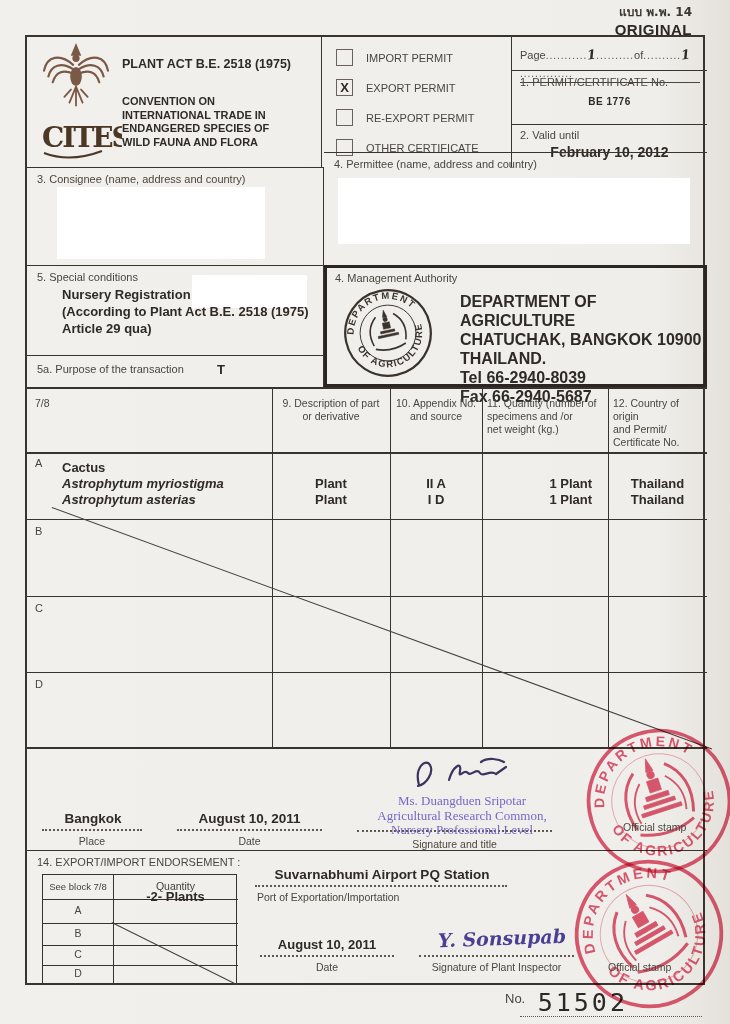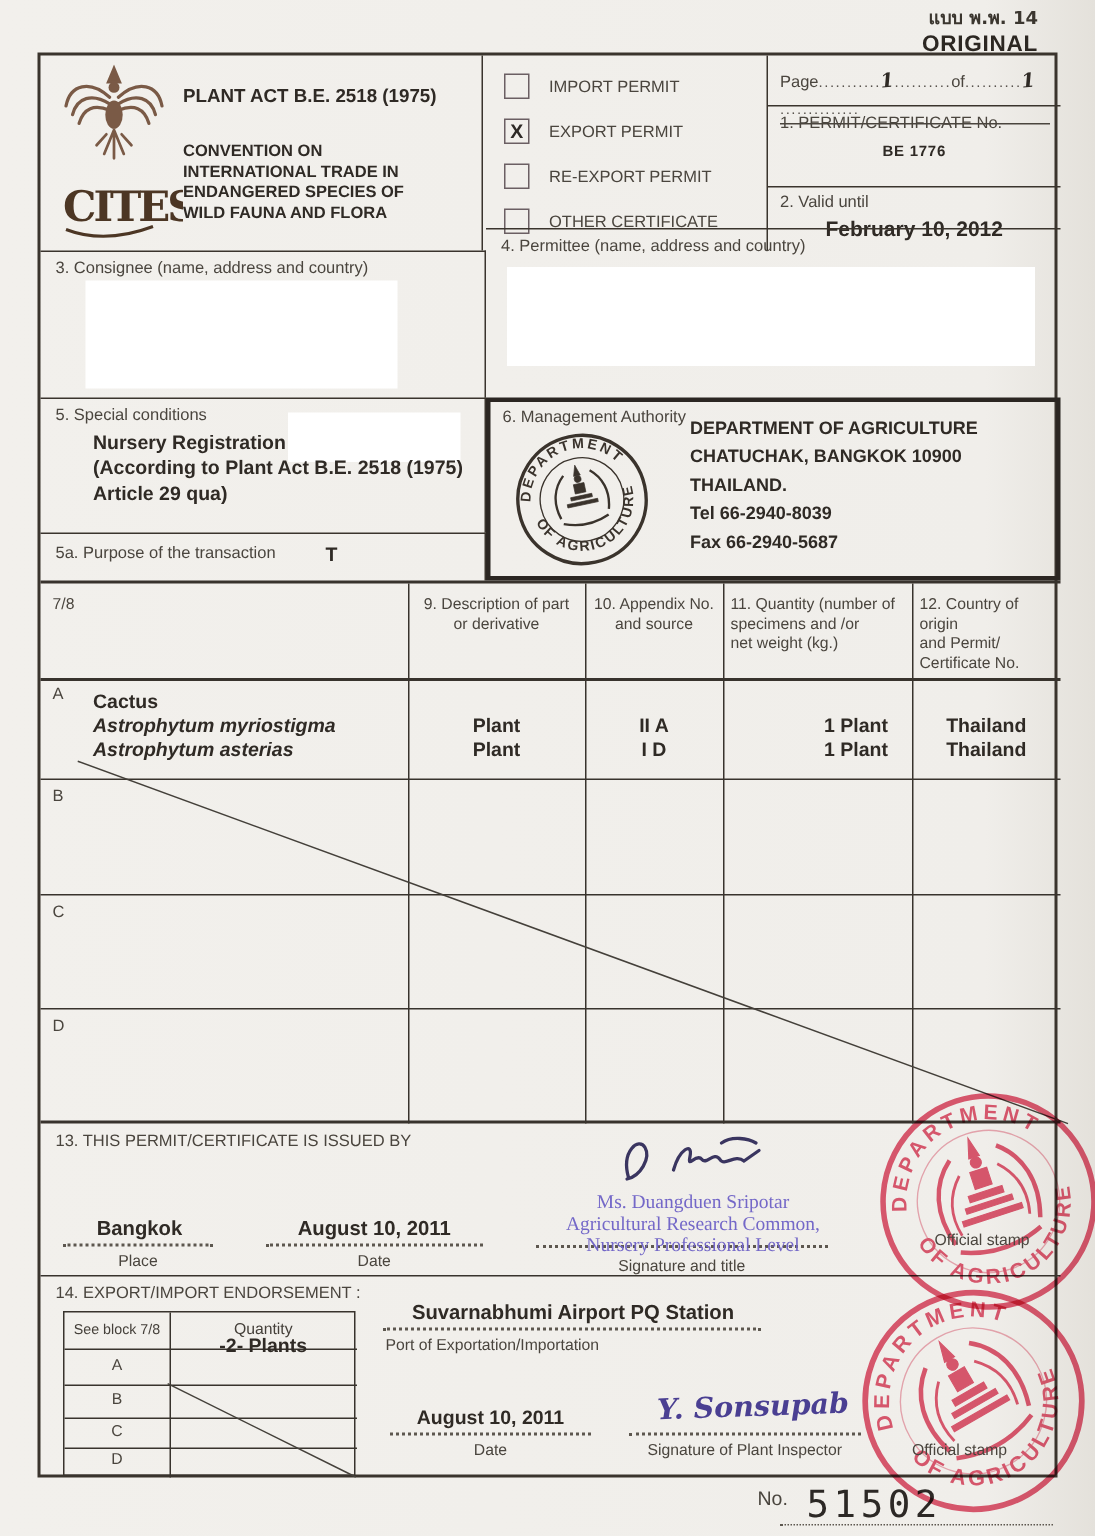--- a/index.html
+++ b/index.html
@@ -161,41 +161,41 @@
         <div>Nursery Registration</div>
         <div>(According to Plant Act B.E. 2518 (1975)</div>
         <div>Article 29 qua)</div>
       </div>
     </div>
     <div class="abs" style="left:0; top:318px; width:297px; height:32px; border-top:1px solid #3a342d; border-right:1px solid #3a342d;">
       <span class="lbl" style="position:absolute; left:10px; top:7px;">5a. Purpose of the transaction</span>
       <span class="bold" style="position:absolute; left:190px; top:6px; font-size:13px;">T</span>
     </div>
     <div class="abs" style="left:297px; top:228px; width:383px; height:122px; border:3px solid #2b2622;">
-      <div class="lbl" style="margin:4px 0 0 8px;">6. Management Authority</div>
+      <div class="lbl" style="margin:4px 0 0 8px;">4. Management Authority</div>
       <svg class="abs" style="left:16px; top:20px;" width="90" height="90" viewBox="0 0 200 200">
         <g fill="none" stroke="#3a332c" transform="rotate(-12 100 100)">
           <circle cx="100" cy="100" r="95" stroke-width="5"></circle>
           <circle cx="100" cy="100" r="62" stroke-width="2"></circle>
           <path id="bwTop" d="M 24,100 A 76,76 0 0 1 176,100" stroke="none"></path>
           <path id="bwBot" d="M 24,100 A 76,76 0 0 0 176,100" stroke="none"></path>
           <text font-size="21" font-weight="bold" fill="#3a332c" stroke="none" letter-spacing="4" font-family="Liberation Sans, sans-serif">
             <textPath href="#bwTop" startOffset="5%">DEPARTMENT</textPath>
           </text>
           <text font-size="21" font-weight="bold" fill="#3a332c" stroke="none" letter-spacing="3" font-family="Liberation Sans, sans-serif">
             <textPath href="#bwBot" startOffset="8%">OF AGRICULTURE</textPath>
           </text>
           <path d="M100,48 L95,64 L105,64 Z" fill="#3a332c"></path>
           <circle cx="100" cy="69" r="5" fill="#3a332c"></circle>
           <path d="M92,76 h16 v14 h-16 z M84,94 h32 v5 h-32 z M77,103 h46 v5 h-46 z" fill="#3a332c"></path>
           <path d="M64,122 C56,96 64,74 80,60 M136,122 C144,96 136,74 120,60" stroke-width="3.5"></path>
           <path d="M66,130 Q100,144 134,130" stroke-width="3.5"></path>
         </g>
       </svg>
-      <div class="abs bold" style="left:133px; top:8px; font-size:12px; line-height:19px;">
+      <div class="abs bold" style="left:133px; top:24px; font-size:16px; line-height:19px;">
         <div>DEPARTMENT OF AGRICULTURE</div>
         <div>CHATUCHAK, BANGKOK 10900</div>
         <div>THAILAND.</div>
         <div>Tel 66-2940-8039</div>
         <div>Fax 66-2940-5687</div>
       </div>
     </div>
 
     <div class="abs" style="left:0; top:350px; width:680px; height:360px; border-top:2px solid #38332d;">
       <div class="vline" style="left:245px; top:0; height:360px;"></div>
@@ -247,21 +247,20 @@
       </div>
 
       <span class="abs lbl" style="left:8px; top:136px;">B</span>
       <span class="abs lbl" style="left:8px; top:213px;">C</span>
       <span class="abs lbl" style="left:8px; top:289px;">D</span>
     </div>
 
     <div class="diag" style="left:25px; top:470px; width:703px; transform:rotate(20.1deg);"></div>
 
     <div class="abs" style="left:0; top:710px; width:680px; height:103px; border-top:2px solid #38332d;">
-      <div class="lbl" style="margin:6px 0 0 10px;">13. THIS PERMIT/CERTIFICATE IS ISSUED BY</div>
 
       <div class="abs bold" style="left:16px; top:62px; width:100px; text-align:center; font-size:13.5px;">Bangkok</div>
       <div class="abs dotline" style="left:15px; top:80px; width:100px;"></div>
       <div class="abs lbl-sm" style="left:15px; top:86px; width:100px; text-align:center;">Place</div>
 
       <div class="abs bold" style="left:150px; top:62px; width:145px; text-align:center; font-size:13.5px;">August 10, 2011</div>
       <div class="abs dotline" style="left:150px; top:80px; width:145px;"></div>
       <div class="abs lbl-sm" style="left:150px; top:86px; width:145px; text-align:center;">Date</div>
 
       <svg class="abs" style="left:382px; top:4px;" width="115" height="42" viewBox="0 0 115 42">

